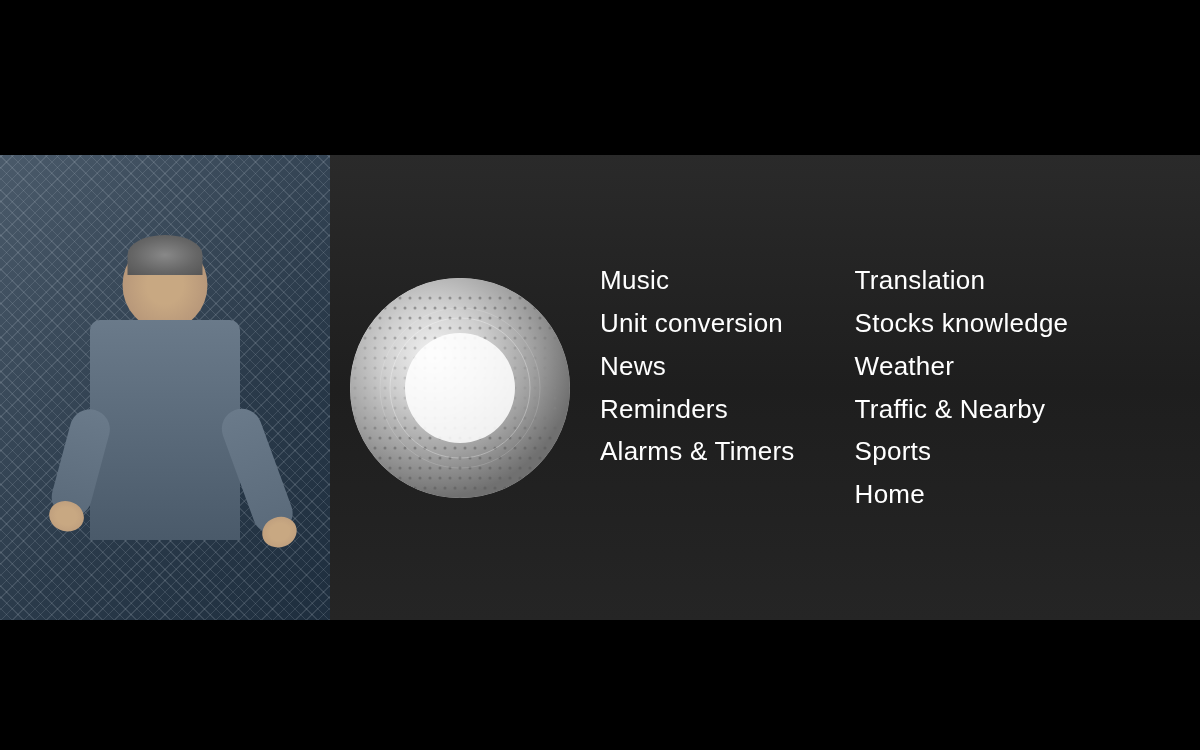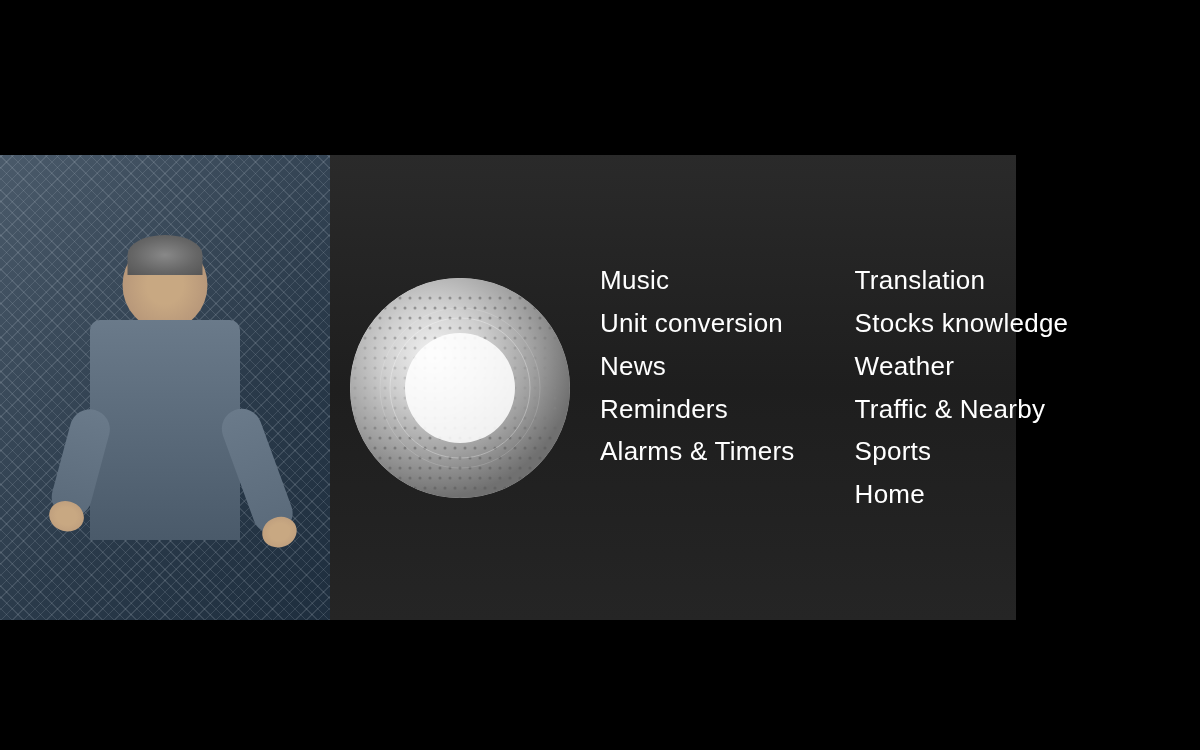--- a/index.html
+++ b/index.html
@@ -10,21 +10,21 @@
 
     body {
       width: 1200px;
       height: 750px;
       background: #000;
       overflow: hidden;
       font-family: -apple-system, 'Helvetica Neue', Arial, sans-serif;
     }
 
     .screen {
-      width: 1016px;
+      width: 1200px;
       height: 750px;
       position: relative;
       background: #1a1a1a;
     }
 
     
     .top-bar {
       position: absolute;
       top: 0;
       left: 0;

